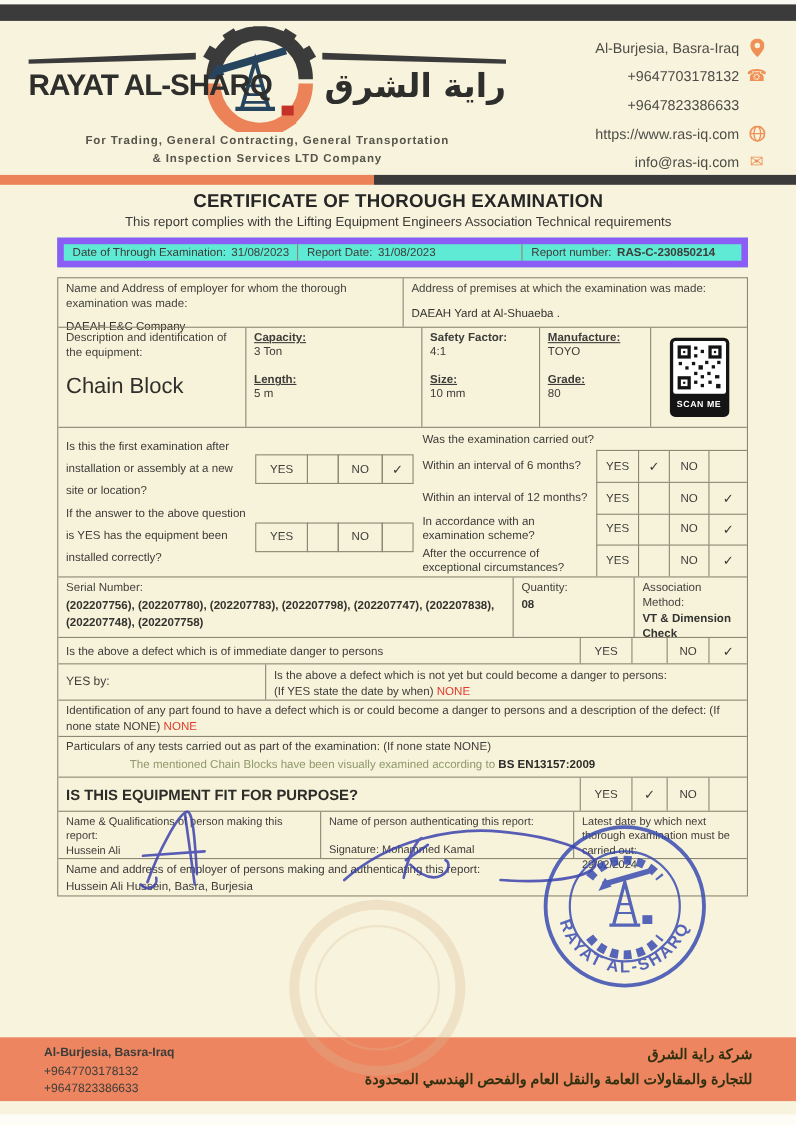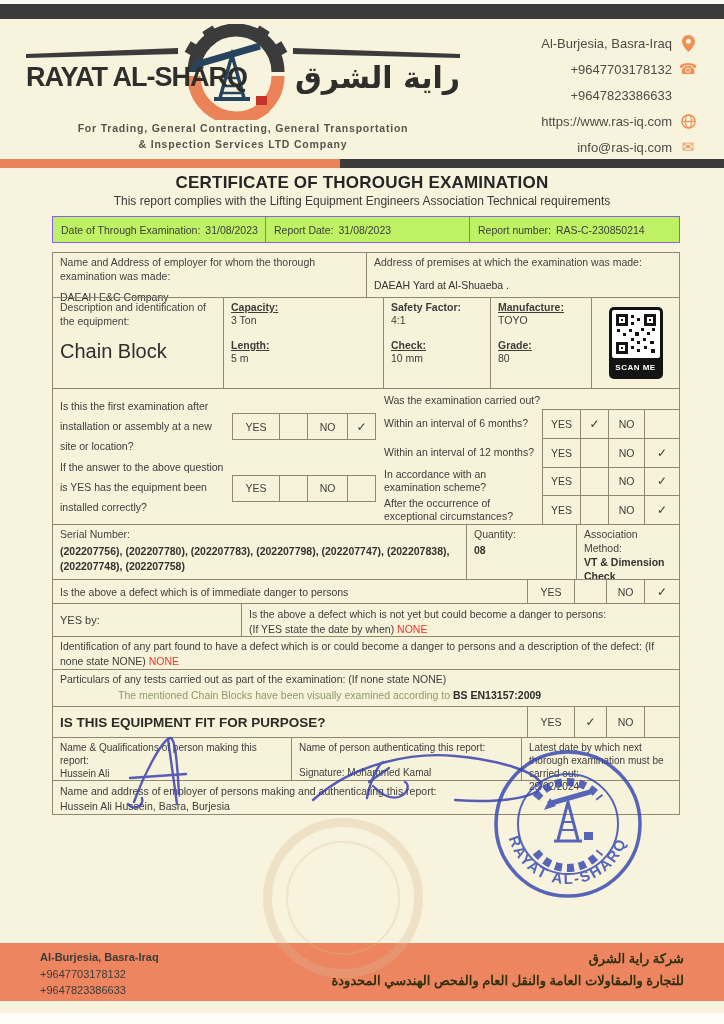--- a/index.html
+++ b/index.html
@@ -24,27 +24,27 @@
   .divider{position:absolute;top:159px;left:0;width:100%;height:9px;
            background:linear-gradient(to right,#ec8257 0 47%,#3b3b3b 47% 100%);}
 
   .title{position:absolute;top:173px;left:0;width:100%;text-align:center;
          font-size:17px;font-weight:bold;color:#262626;letter-spacing:.2px;}
   .subtitle{position:absolute;top:194px;left:0;width:100%;text-align:center;
             font-size:12px;color:#3a3a38;}
 
   
   .meta-table{position:absolute;top:216px;left:52px;width:628px;height:27px;
-              border:1px solid #8b5cf6;display:flex;box-sizing:border-box;background:#bef264;}
+              border:6px solid #8b5cf6;display:flex;box-sizing:border-box;background:#5eead4;}
   .meta-cell{display:flex;align-items:center;padding:0 8px;font-size:10.5px;box-sizing:border-box;}
   .meta-cell + .meta-cell{border-left:1px solid #8d8773;}
   .mc1{width:212px;} .mc2{width:204px;} .mc3{flex:1;}
   .meta-cell .lb{margin-right:5px;white-space:nowrap;}
   .meta-cell .vl{white-space:nowrap;}
-  .mc3 .vl{font-weight:normal;}
+  .mc3 .vl{font-weight:bold;}
 
   
   .main-table{position:absolute;top:252px;left:52px;width:628px;border:1px solid #8d8773;
               box-sizing:border-box;background:#f7f2da;font-size:10.5px;}
   .trow{border-top:1px solid #8d8773;display:flex;box-sizing:border-box;position:relative;}
   .trow:first-child{border-top:none;}
   .tcell{box-sizing:border-box;padding:3px 7px;}
   .tcell + .tcell{border-left:1px solid #8d8773;}
   .lbl{color:#44443f;line-height:1.3;}
   .val{color:#33332f;}
@@ -262,21 +262,21 @@
       <div class="tcell cb1">
         <div class="lbl">Description and identification of the equipment:</div>
         <div class="eq-name">Chain Block</div>
       </div>
       <div class="tcell cb2">
         <div class="fld"><span class="k u">Capacity:</span><span class="v">3 Ton</span></div>
         <div class="fld"><span class="k u">Length:</span><span class="v">5 m</span></div>
       </div>
       <div class="tcell cb3">
         <div class="fld"><span class="k">Safety Factor:</span><span class="v">4:1</span></div>
-        <div class="fld"><span class="k u">Check:</span><span class="v">10 mm</span></div>
+        <div class="fld"><span class="k u">Size:</span><span class="v">10 mm</span></div>
       </div>
       <div class="tcell cb4">
         <div class="fld"><span class="k u">Manufacture:</span><span class="v">TOYO</span></div>
         <div class="fld"><span class="k u">Grade:</span><span class="v">80</span></div>
       </div>
       <div class="tcell cb5">
         <div class="qr">
           <div class="qr-inner">
             <svg width="42" height="42" viewBox="0 0 42 42">
               <g fill="#141414">

